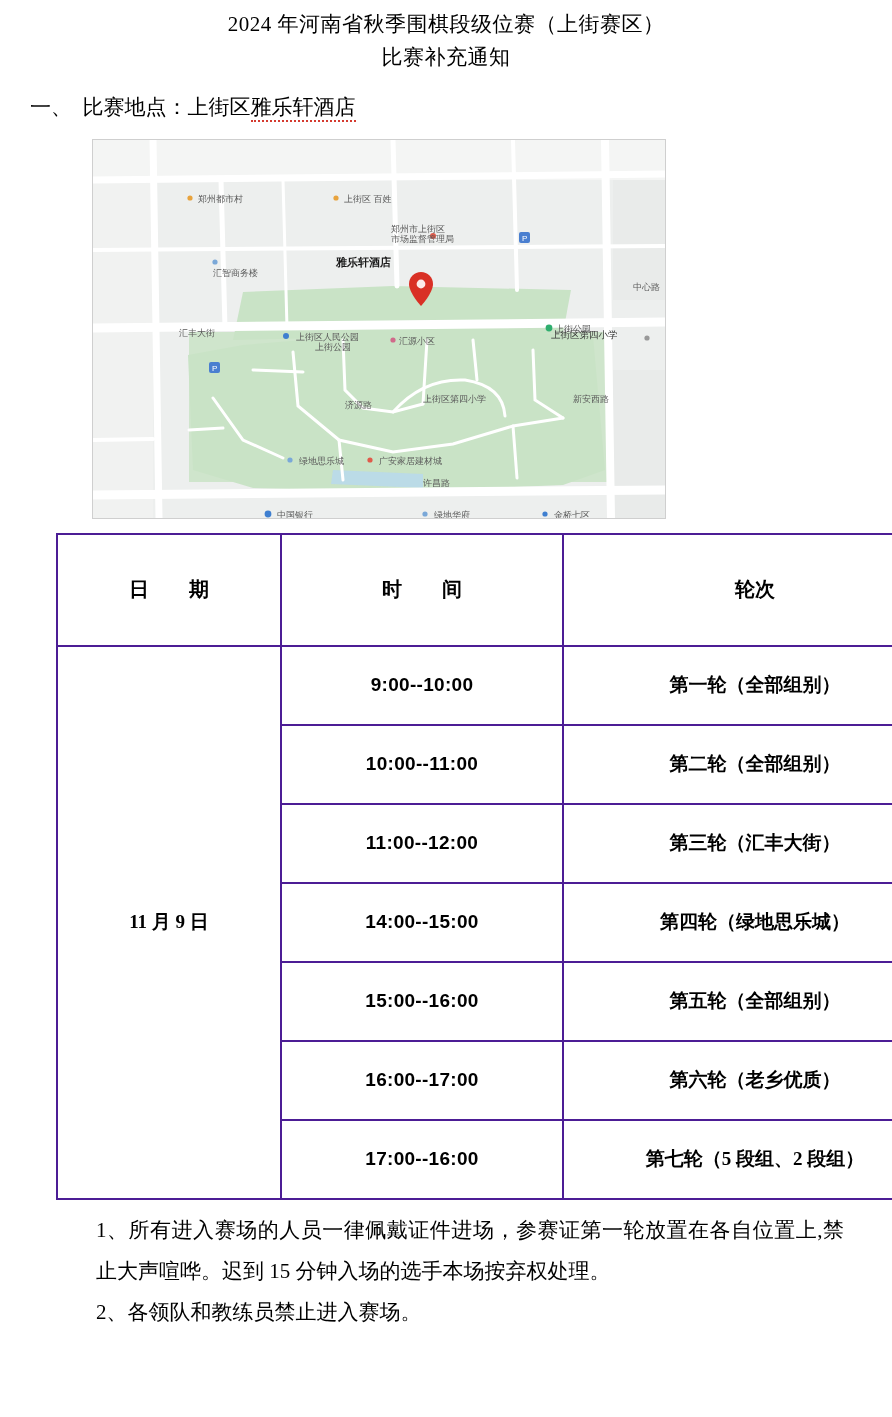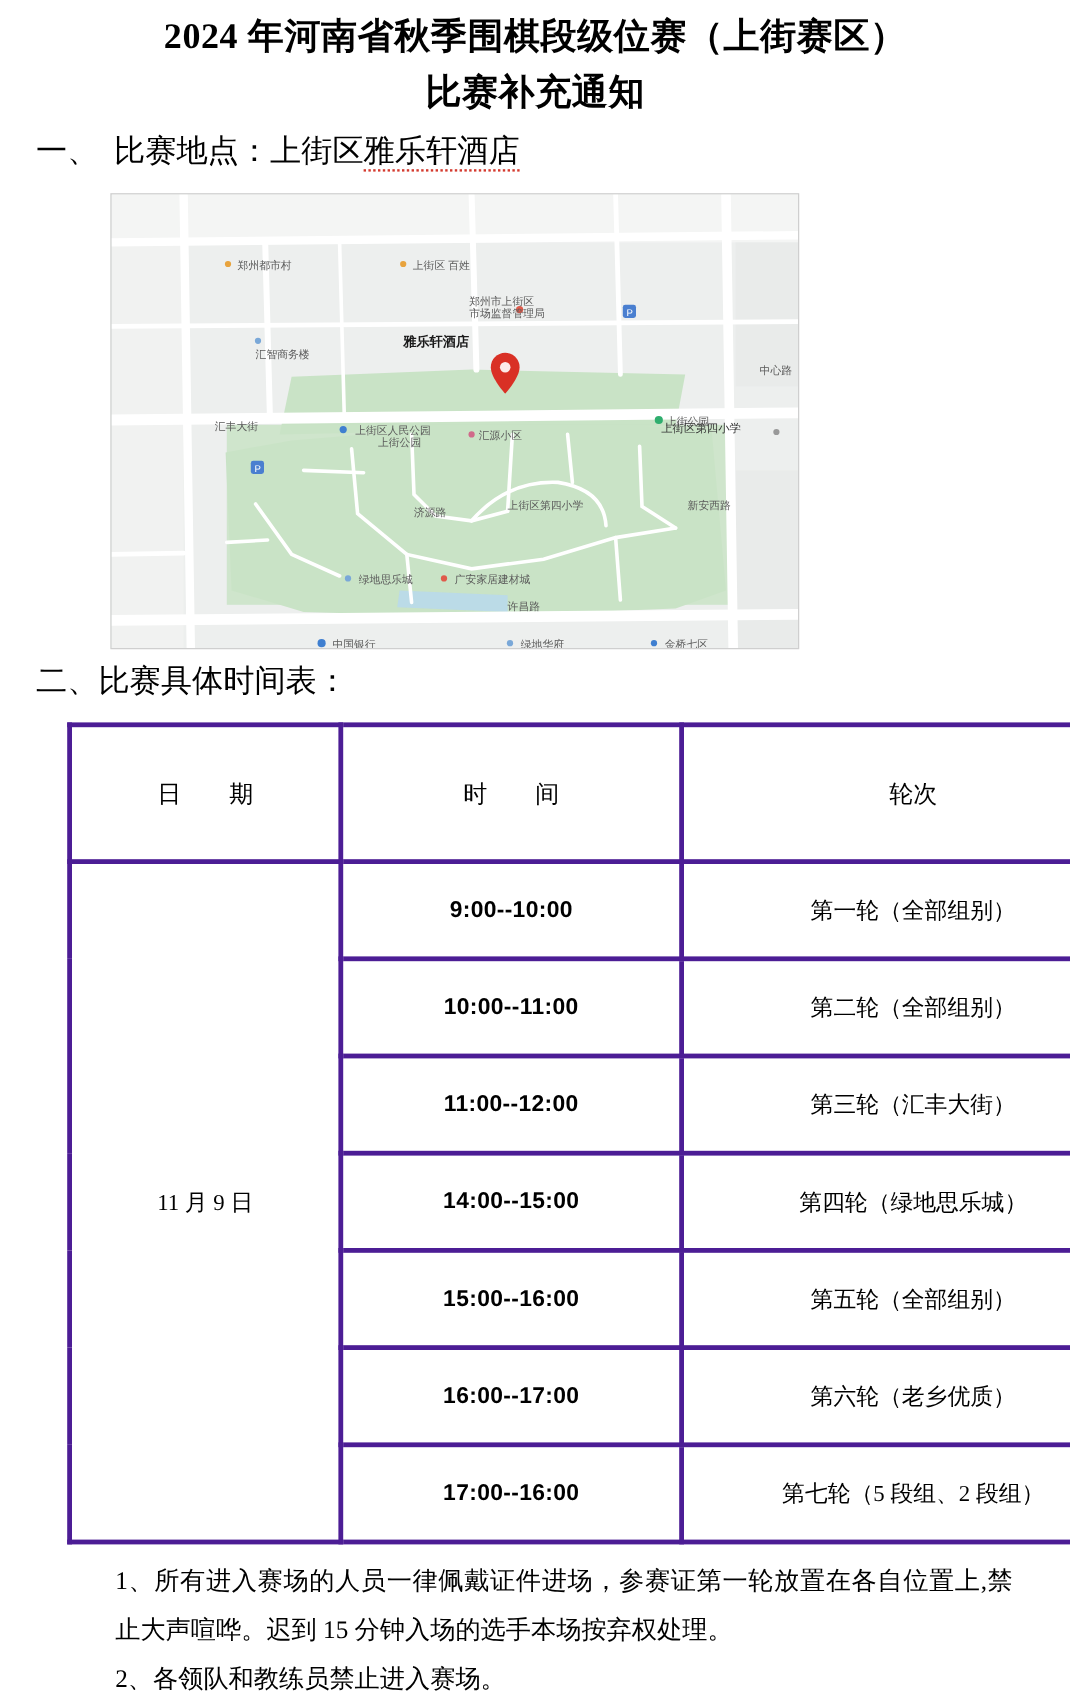--- a/index.html
+++ b/index.html
@@ -16,32 +16,32 @@
   }
   .page {
     width: 892px;
     min-height: 1417px;
     box-sizing: border-box;
     padding: 8px 30px 10px 30px;
     position: relative;
   }
   .doc-title {
     text-align: center;
-    font-size: 30px;
-    font-weight: bold;
+    font-size: 21px;
+    font-weight: normal;
     line-height: 1.55;
     letter-spacing: 0.5px;
   }
   .doc-title .line {
     display: block;
   }
   .section-head {
-    font-size: 26px;
+    font-size: 21px;
     line-height: 1.6;
-    margin-top: 4px;
+    margin-top: 18px;
     margin-bottom: 4px;
     white-space: pre;
   }
   .section-head .underline-red {
     border-bottom: 2px dotted #d43a2f;
     padding-bottom: 1px;
   }
 
   
   .map-wrap {
@@ -72,26 +72,27 @@
   }
 
   
   table.schedule {
     border-collapse: collapse;
     width: 806px;
     margin: 14px 0 0 26px;
     table-layout: fixed;
   }
   table.schedule td {
-    border: 4px solid #4c1d95;
+    border: 2px solid #4c1d95;
     text-align: center;
     vertical-align: middle;
     font-size: 19px;
     padding: 13px;
     height: 51px;
+    font-weight: bold;
   }
   table.schedule td.head {
     height: 84px;
     font-size: 20px;
   }
   td.col-date { width: 196px; }
   td.col-time { width: 254px; }
   td.col-round { width: 356px; }
   .time-cell {
     font-family: "Liberation Sans", sans-serif;
@@ -226,21 +227,20 @@
       </g>
 
       <text class="poi-name" x="243" y="126">雅乐轩酒店</text>
       <g transform="translate(316,132)">
         <path d="M12 0 C5.4 0 0 5.4 0 12 C0 21 12 34 12 34 C12 34 24 21 24 12 C24 5.4 18.6 0 12 0 Z" fill="#d93025"></path>
         <circle cx="12" cy="12" r="4.4" fill="#ffffff" opacity="0.9"></circle>
       </g>
     </svg>
   </div>
 
-  <div class="section-head">二、比赛具体时间表：</div>
 
   <table class="schedule">
     <tbody>
       <tr>
         <td class="head col-date"><span class="spaced-inner">日　期</span></td>
         <td class="head col-time"><span class="spaced-inner">时　间</span></td>
         <td class="head col-round">轮次</td>
       </tr>
       <tr>
         <td class="col-date date-cell" rowspan="7">11 月 9 日</td>

